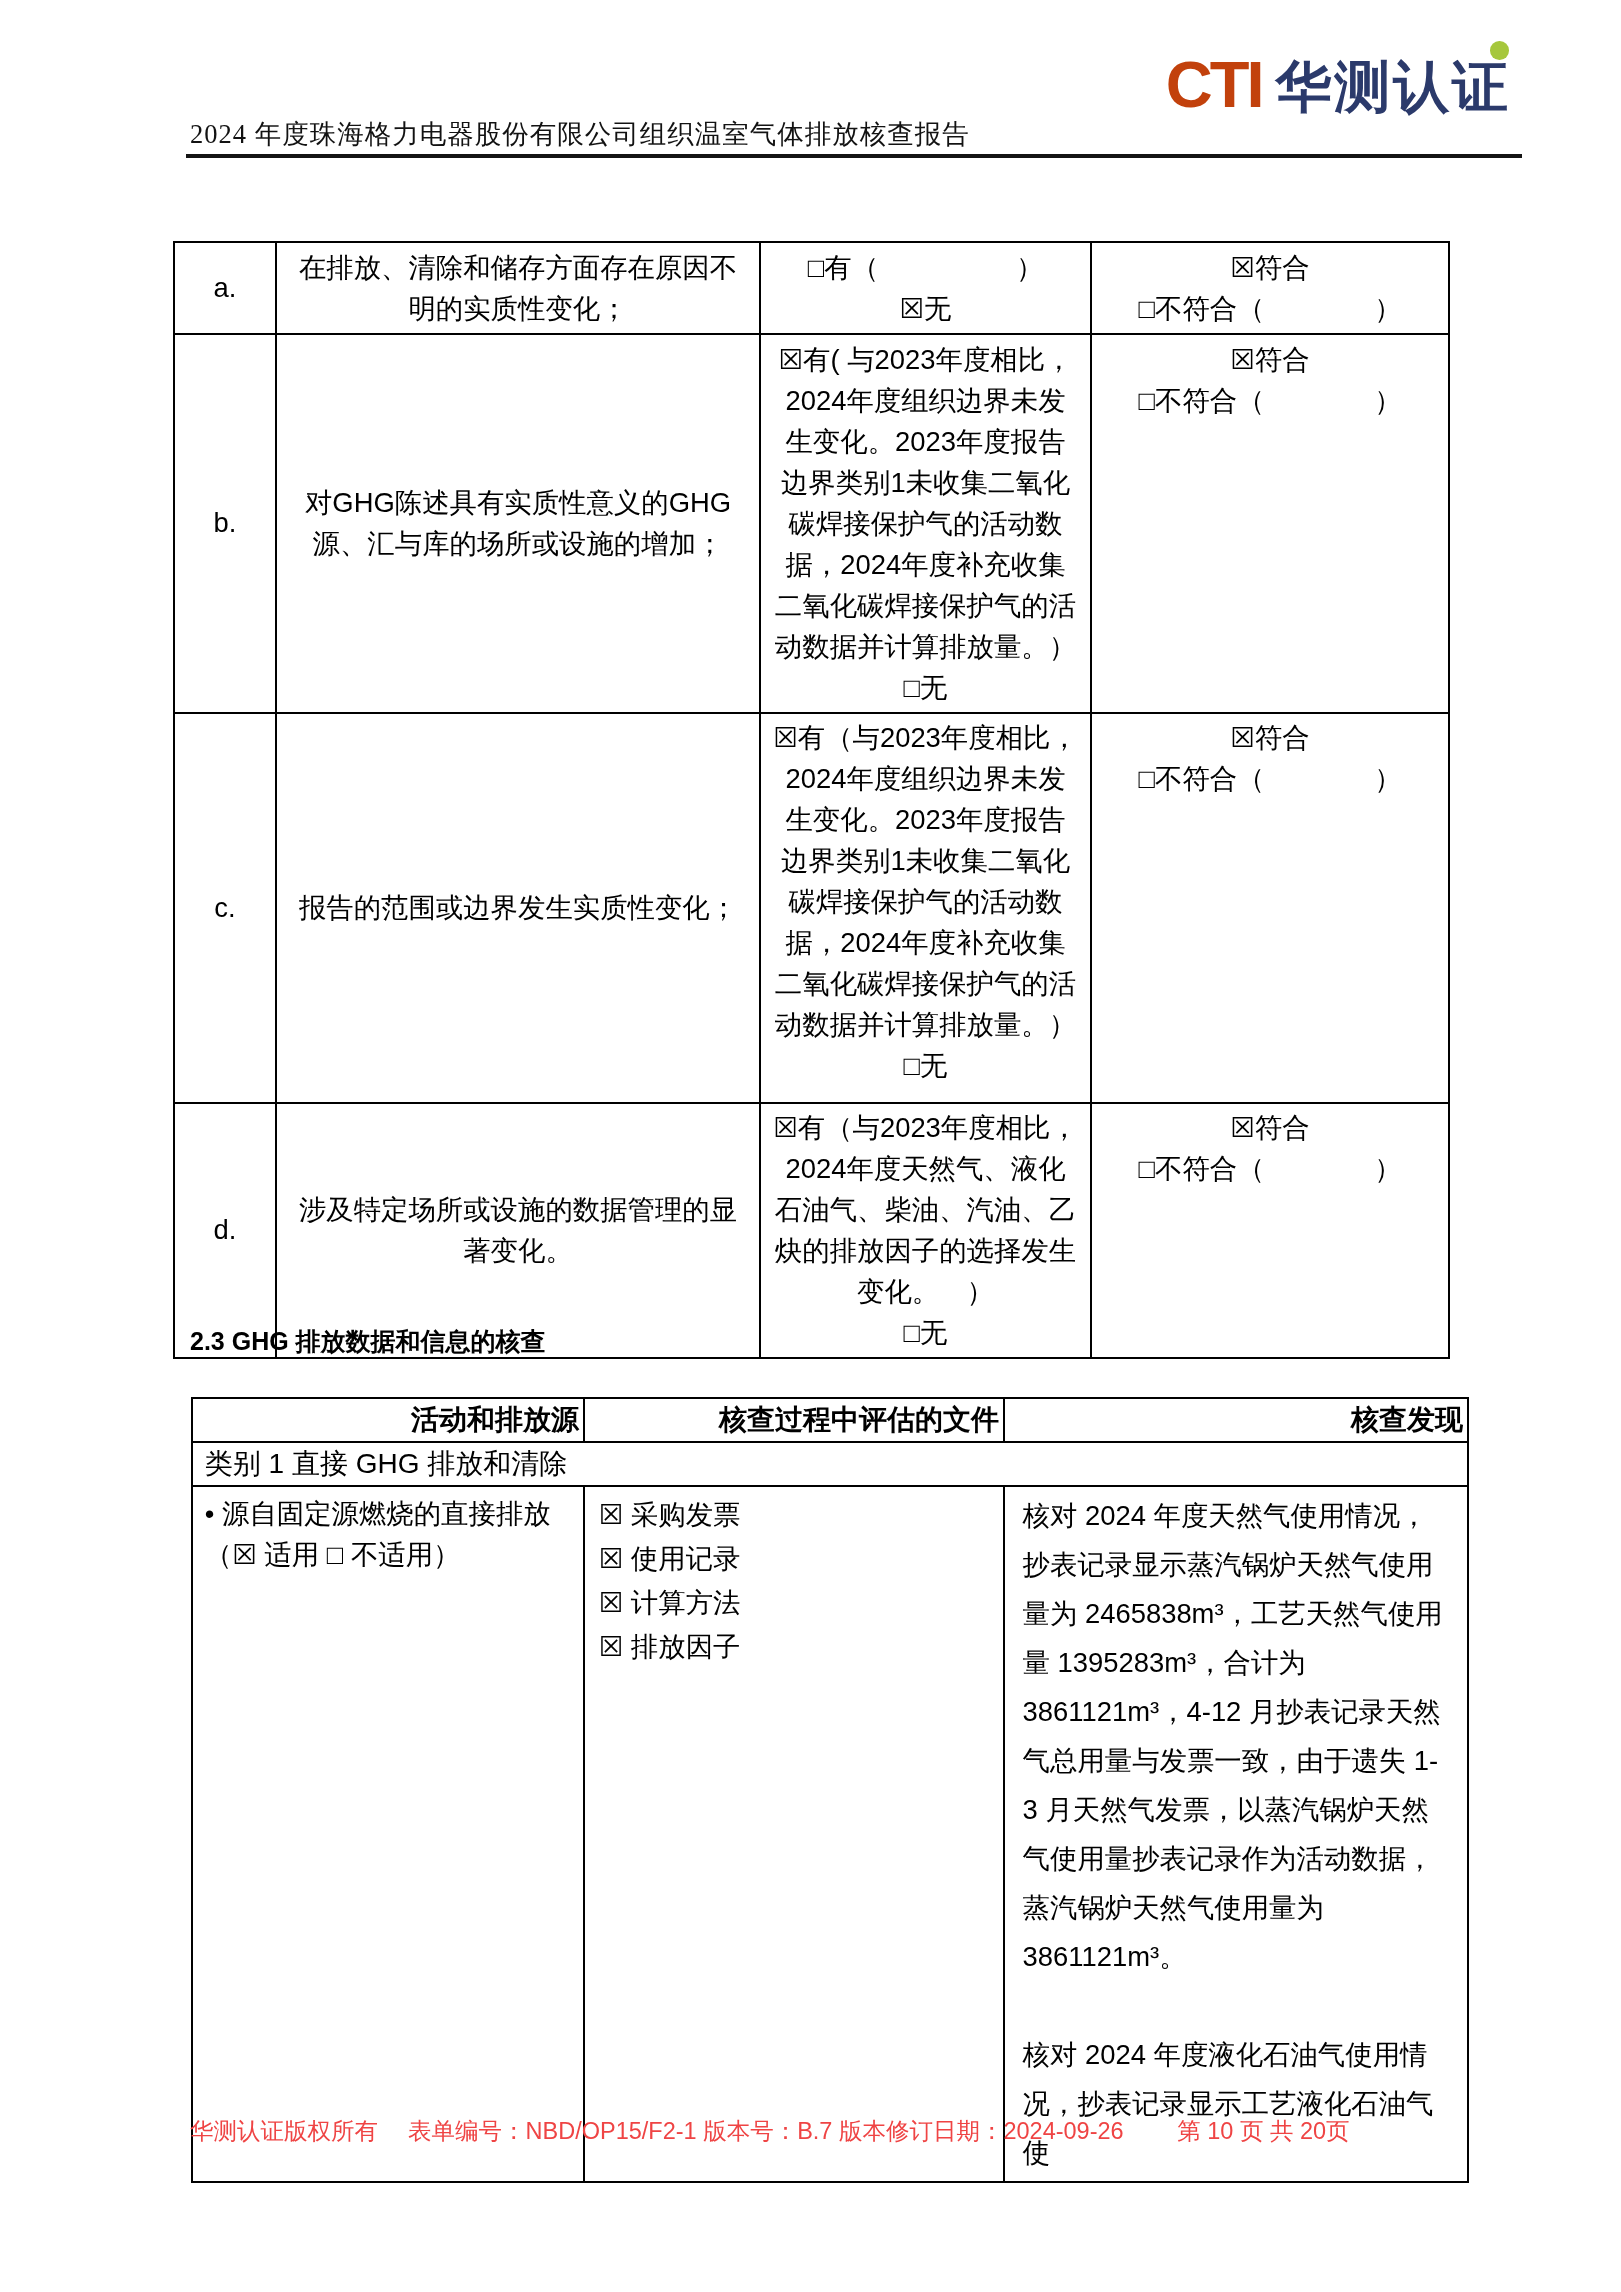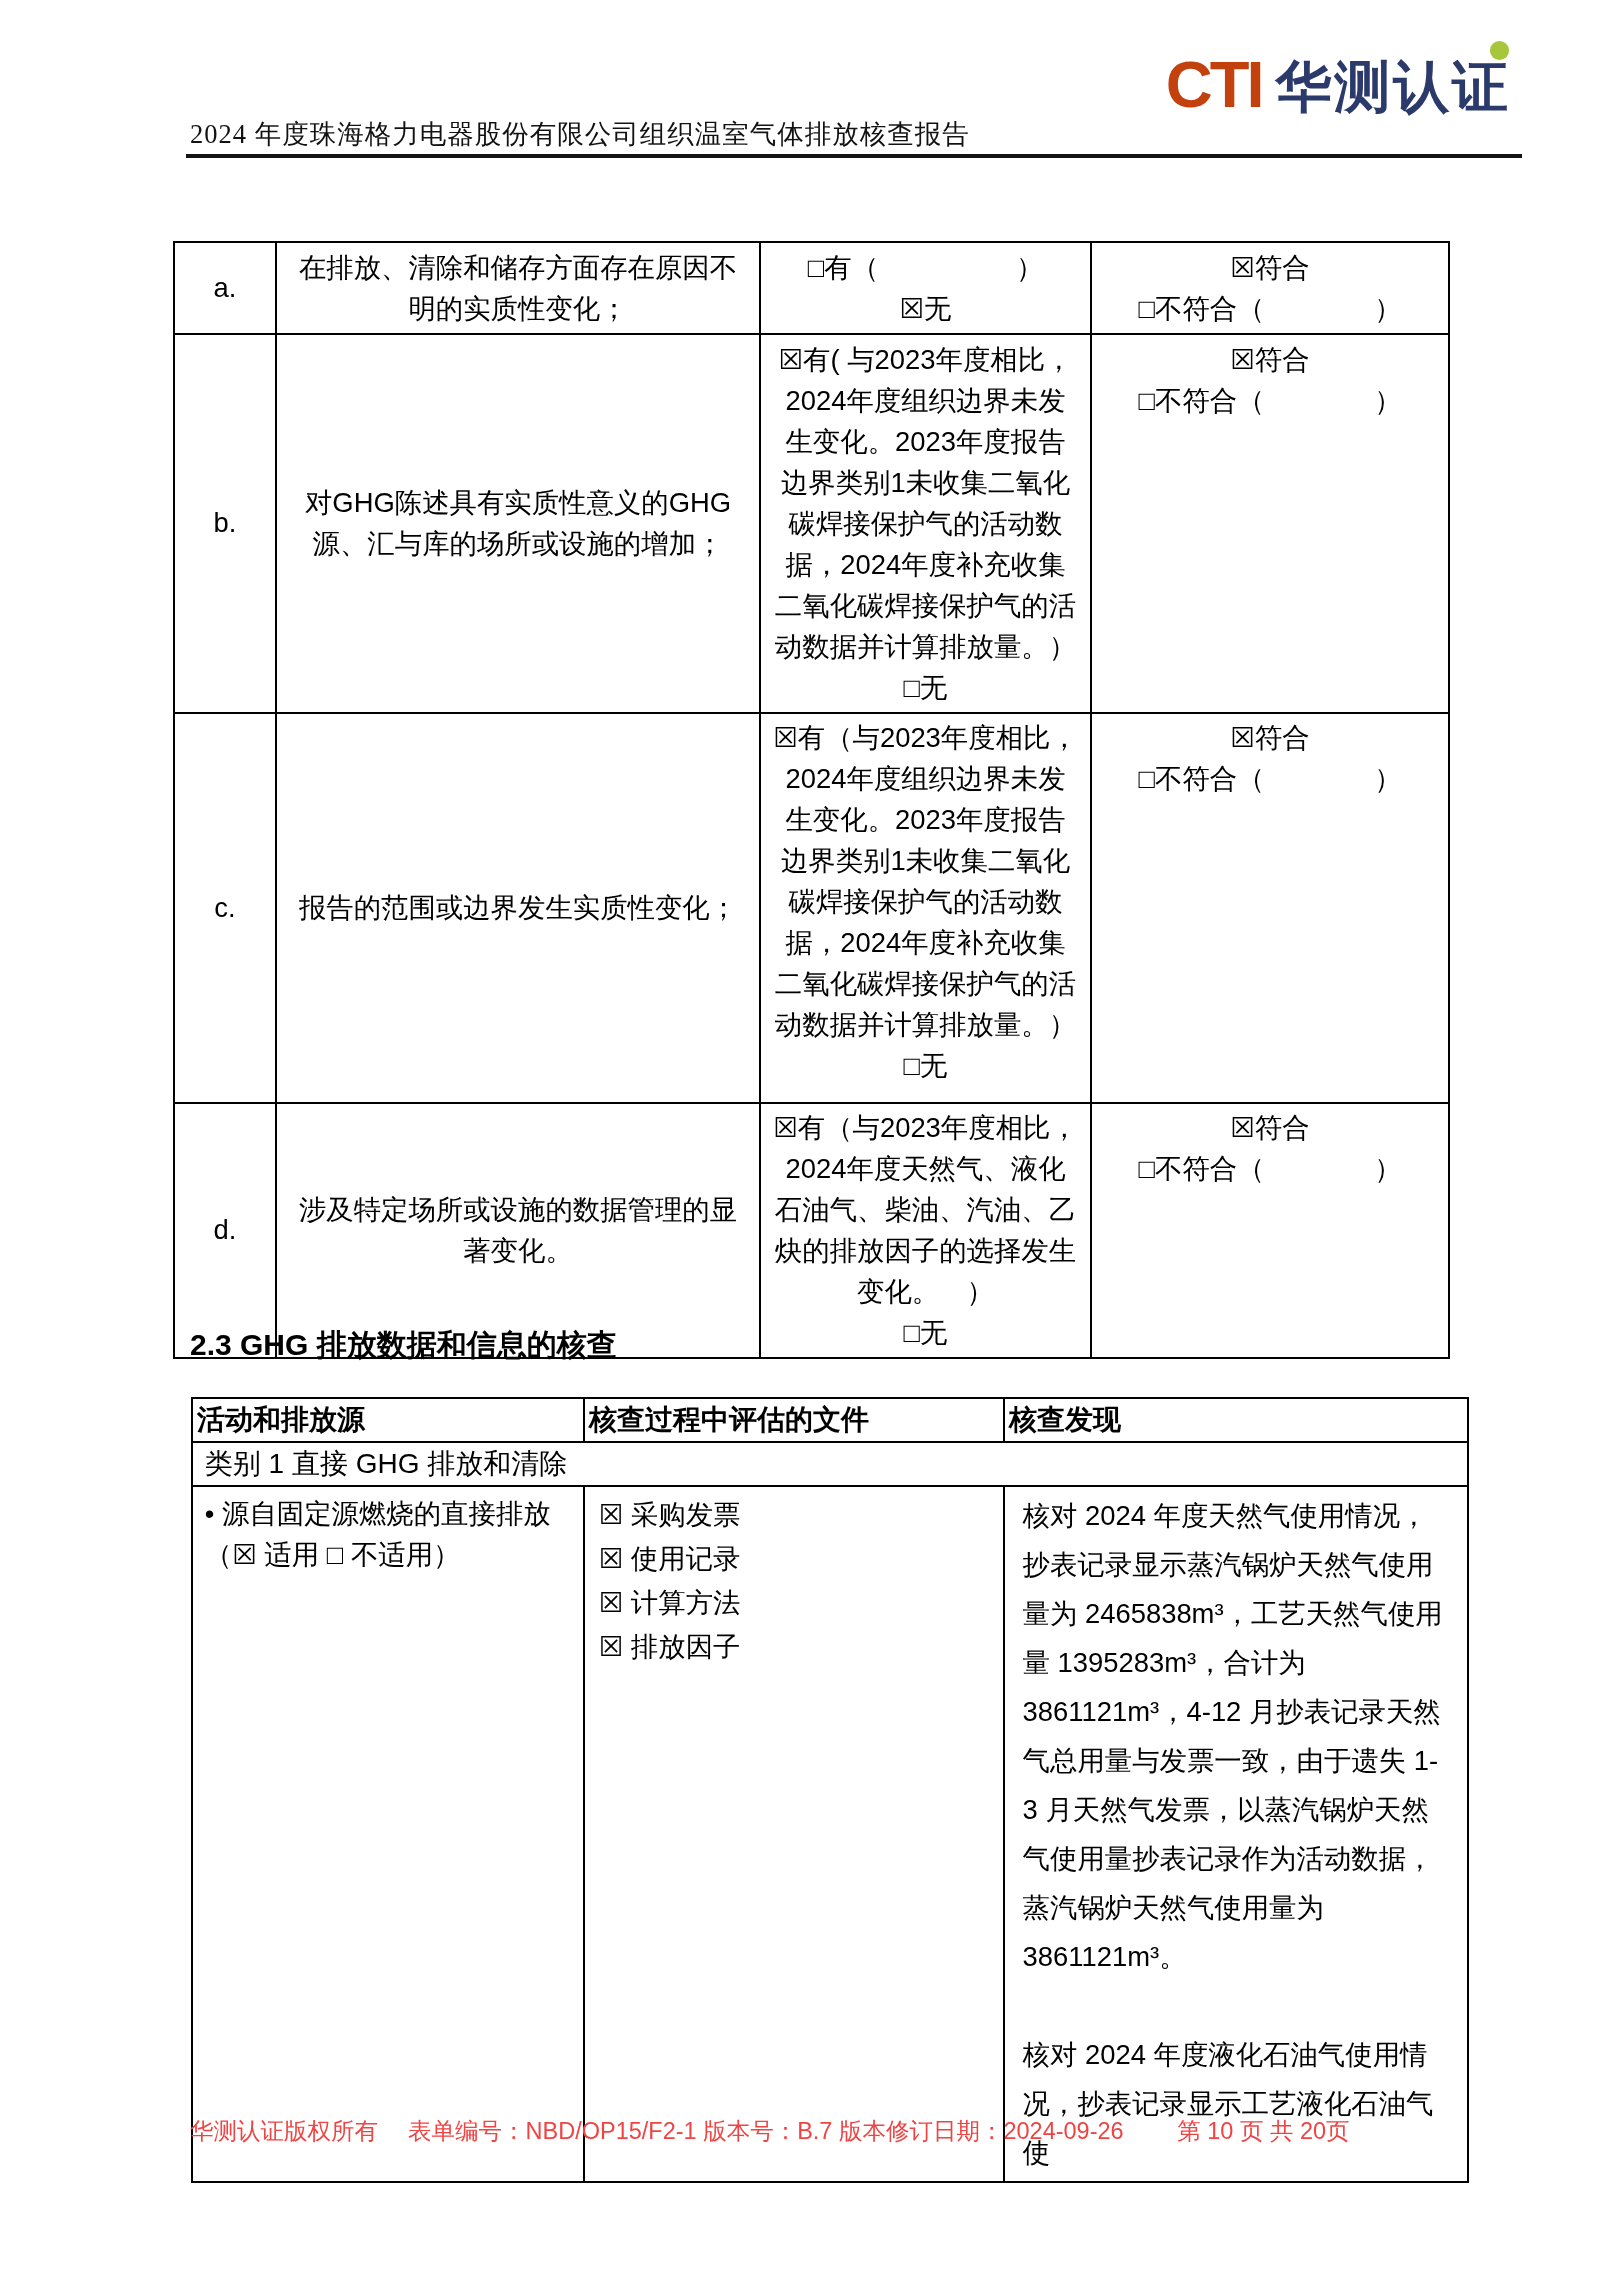--- a/index.html
+++ b/index.html
@@ -52,29 +52,29 @@
   }
   .t1 td{padding:3.9px 11.8px;text-align:center;}
   .t1 .c-id{text-align:center;vertical-align:middle;padding:3.9px 3.9px;}
   .t1 .c-desc{vertical-align:middle;line-height:41px;}
   .t1 .c-status,.t1 .c-conf{
     vertical-align:top;line-height:41px;white-space:pre-line;
   }
   
   .section-heading{
     position:absolute;left:190px;top:1325px;margin:0;
-    font-size:30px;font-weight:700;color:#000;white-space:nowrap;
+    font-size:25px;font-weight:700;color:#000;white-space:nowrap;
   }
   
   .t2{
     position:absolute;left:191px;top:1397px;width:1275px;
     font-size:27.4px;
   }
   .t2 th{
-    font-size:28px;font-weight:700;text-align:left;
+    font-size:28px;font-weight:700;text-align:right;
     padding:2px 3.9px;height:42px;vertical-align:middle;
   }
   .t2 .c-category{
     height:39px;font-size:28px;padding:2px 11.8px;vertical-align:middle;
     white-space:nowrap;
   }
   .t2 .c-activity{
     vertical-align:top;line-height:41px;padding:5.9px 11.8px;
     white-space:pre-line;height:590px;
   }

